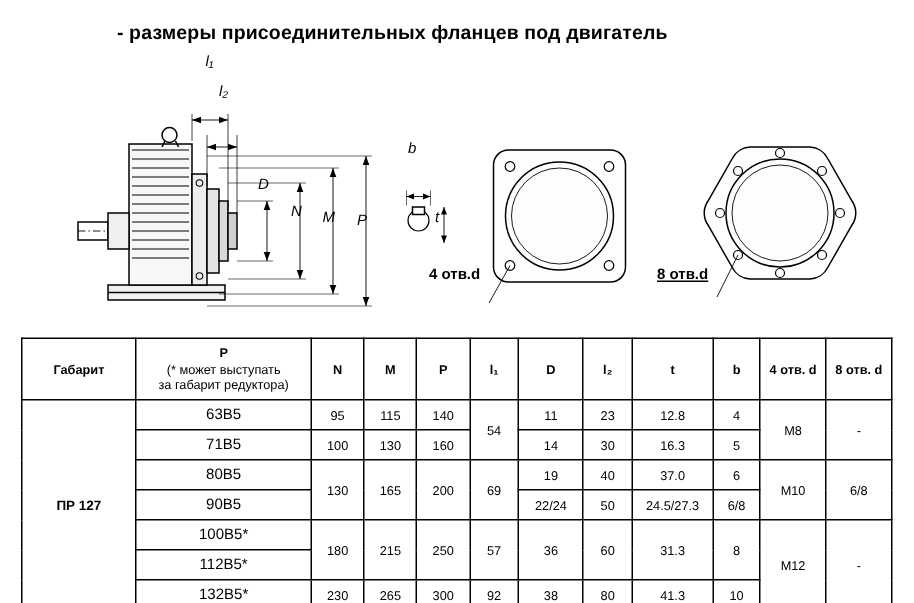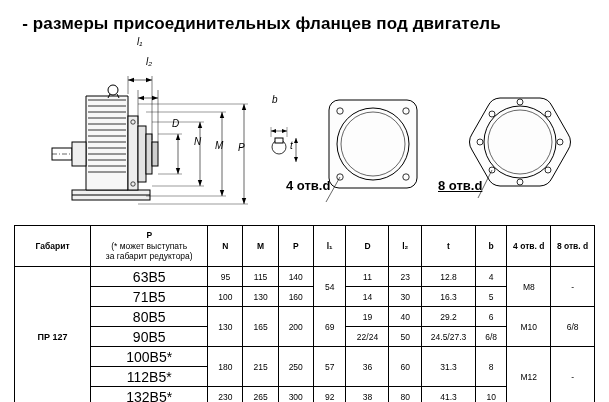--- a/index.html
+++ b/index.html
@@ -8,38 +8,38 @@
     background:#ffffff;
     font-family:"Liberation Sans", sans-serif;
     color:#000;
     position:relative;
     overflow:hidden;
   }
   .title{
     position:absolute;
     top:14px;left:0;width:523px;
     text-align:center;
-    font-size:17px;
+    font-size:13px;
     font-weight:bold;
     letter-spacing:0.1px;
   }
 
   
   .drawing{
     position:absolute;
     top:30px;left:0;width:609px;height:185px;
   }
   .dim-label{
     position:absolute;
     font-size:10px;
     font-style:italic;
   }
   .callout{
     position:absolute;
-    font-size:13px;
+    font-size:10px;
     font-weight:bold;
     text-align:right;
   }
 
   
   table{
     position:absolute;
     left:14px;top:225px;
     width:581px;
     border-collapse:collapse;
@@ -60,21 +60,21 @@
   thead th.p-head{
     font-weight:normal;
     line-height:1.25;
   }
   thead th.p-head b{font-weight:bold;}
   tbody td{height:17px;}
   td.gab{
     font-weight:bold;
     font-size:9px;
   }
-  td.model{font-size:14px;}
+  td.model{font-size:10px;}
 </style>
 </head>
 <body>
 
 <div class="title">- размеры присоединительных фланцев под двигатель</div>
 
 <div class="drawing">
 
   <svg width="609" height="185" viewBox="0 0 609 185">
     <g stroke="#000" fill="none" stroke-width="1">
@@ -254,21 +254,21 @@
       <td>5</td>
     </tr>
     <tr>
       <td class="model">80B5</td>
       <td rowspan="2">130</td>
       <td rowspan="2">165</td>
       <td rowspan="2">200</td>
       <td rowspan="2">69</td>
       <td>19</td>
       <td>40</td>
-      <td>29.2</td>
+      <td>37.0</td>
       <td>6</td>
       <td rowspan="2">M10</td>
       <td rowspan="2">6/8</td>
     </tr>
     <tr>
       <td class="model">90B5</td>
       <td>22/24</td>
       <td>50</td>
       <td>24.5/27.3</td>
       <td>6/8</td>

